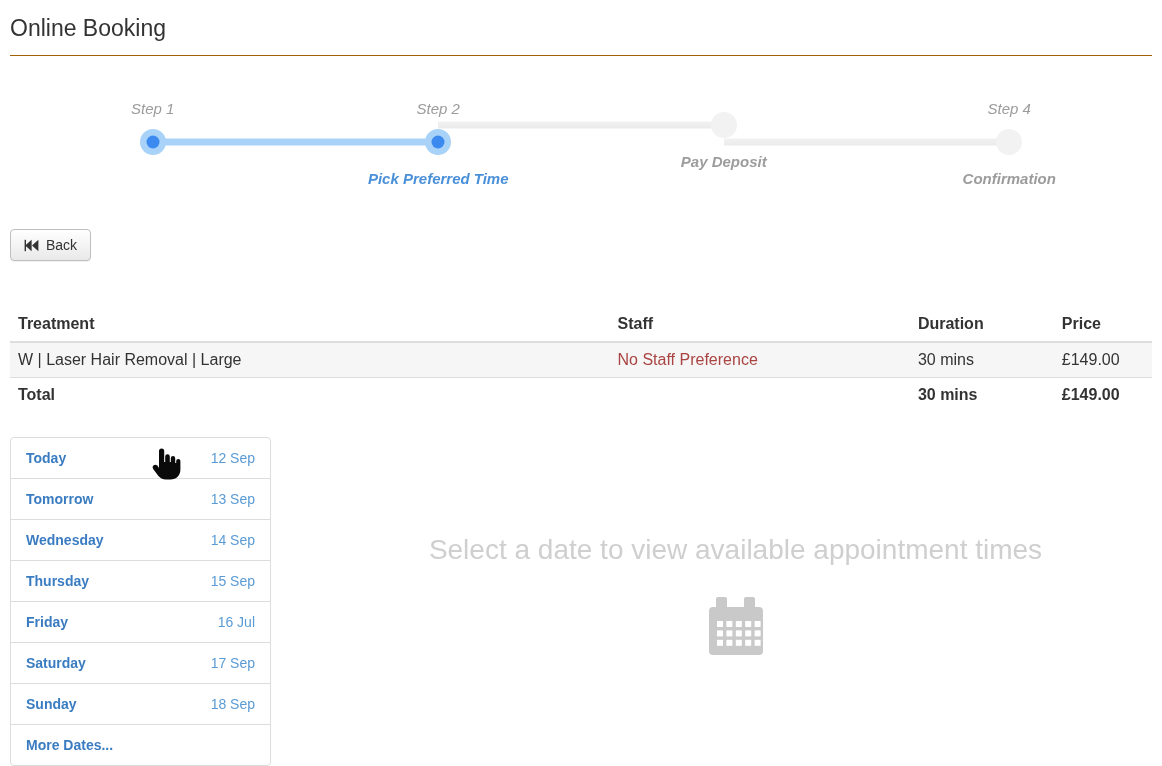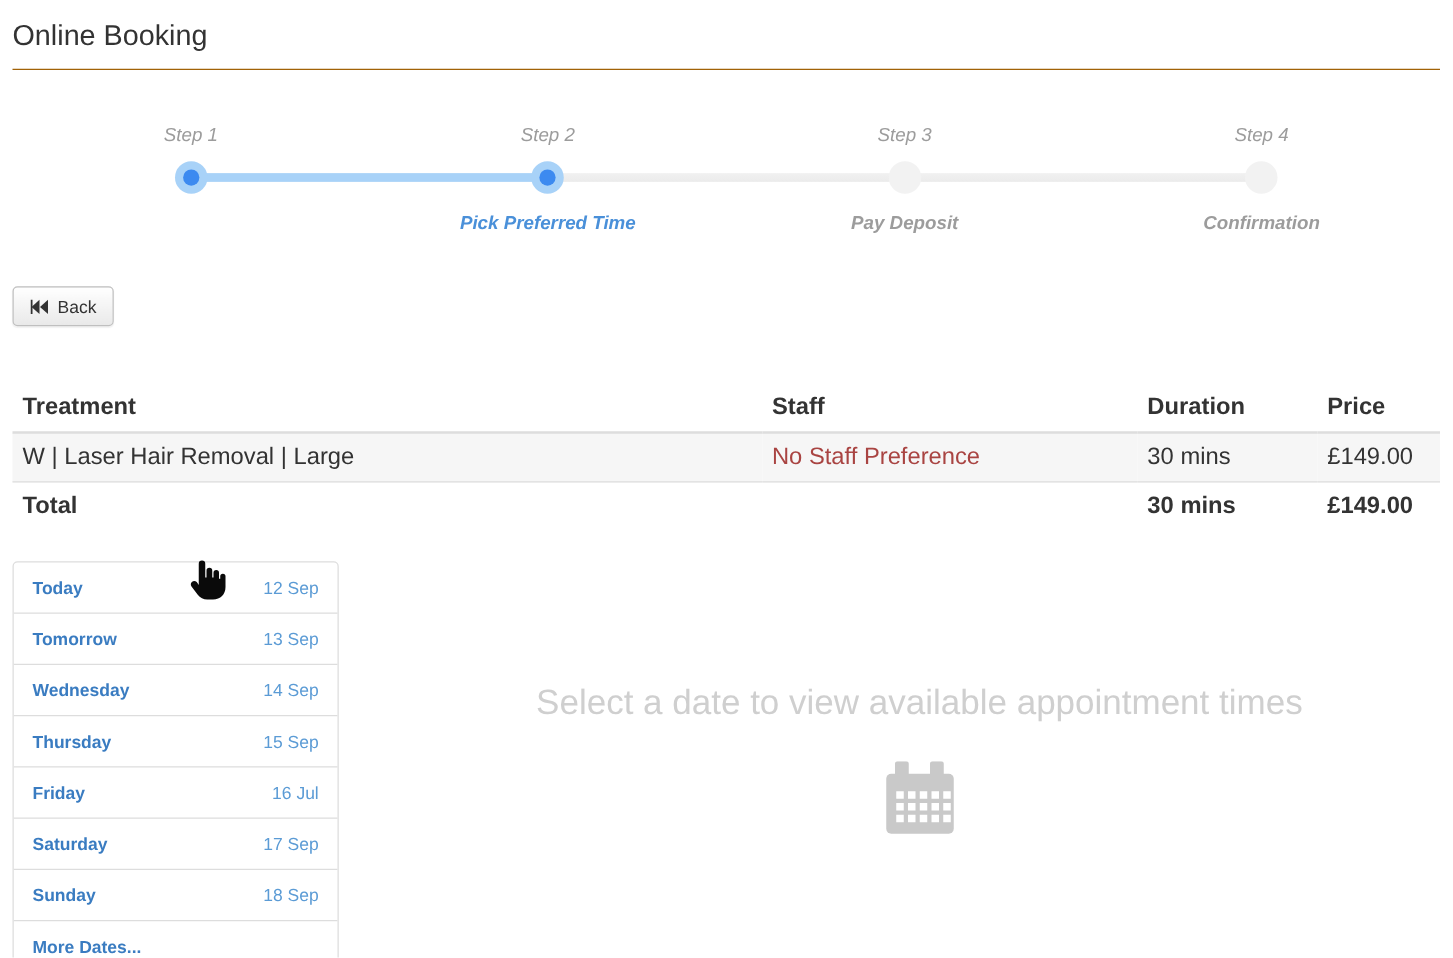--- a/index.html
+++ b/index.html
@@ -50,21 +50,21 @@
     font-family: "Liberation Sans", sans-serif;
     font-size: 14px; color: #333;
     background: linear-gradient(#ffffff, #e9e9e9);
     border: 1px solid #bfbfbf; border-radius: 4px;
     box-shadow: 0 1px 1px rgba(0,0,0,.06);
     cursor: pointer;
   }
   .btn-back svg { display: block; }
 
   
-  table.summary { width: 100%; border-collapse: collapse; margin-top: 46px; font-size: 19px; }
+  table.summary { width: 100%; border-collapse: collapse; margin-top: 46px; font-size: 16px; }
   table.summary th {
     text-align: left; font-weight: bold; color: #333;
     padding: 8px; border-bottom: 2px solid #ddd;
   }
   table.summary td { padding: 8px; border-top: 1px solid #ddd; }
   tr.striped td { background: #f6f6f6; }
   td.staff-cell { color: #a94442; }
   tr.total-row td { font-weight: bold; }
 
   
@@ -108,21 +108,20 @@
     </div>
     <div class="step">
       <div class="step-num">Step 2</div>
       <div class="dot-row">
         <div class="connector done"></div>
         <div class="dot active"></div>
       </div>
       <div class="step-label active">Pick Preferred Time</div>
     </div>
     <div class="step">
-      <div class="step-num">Step 3</div>
       <div class="dot-row">
         <div class="connector todo"></div>
         <div class="dot inactive"></div>
       </div>
       <div class="step-label inactive">Pay Deposit</div>
     </div>
     <div class="step">
       <div class="step-num">Step 4</div>
       <div class="dot-row">
         <div class="connector todo"></div>

